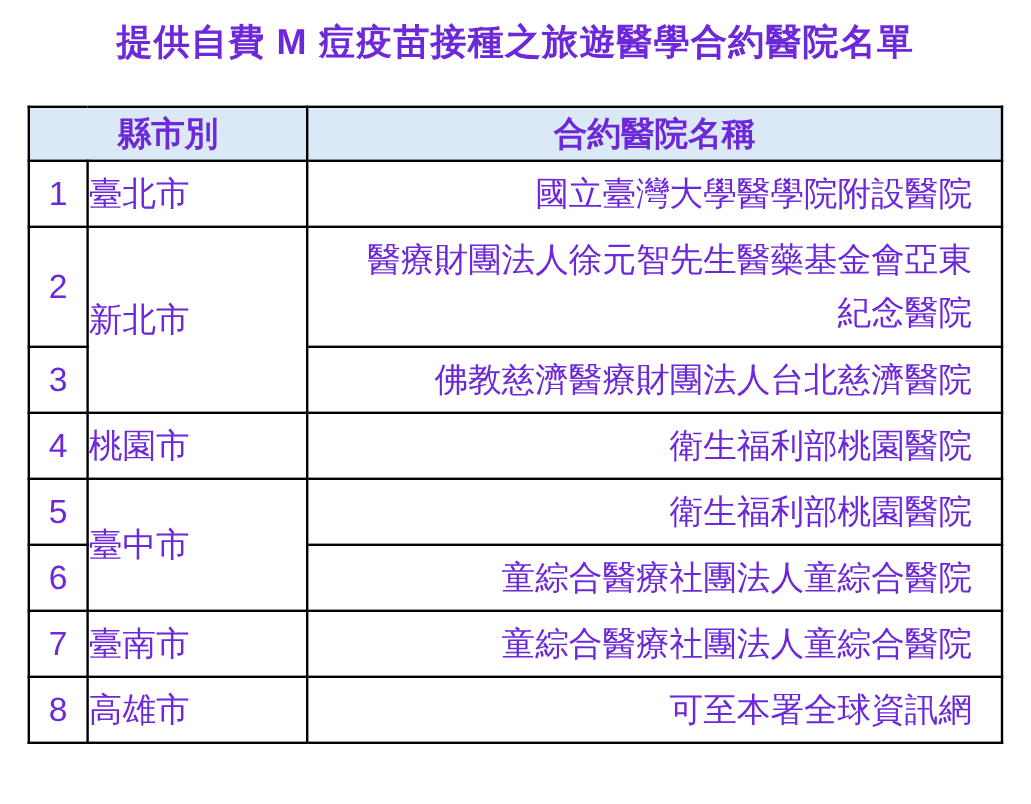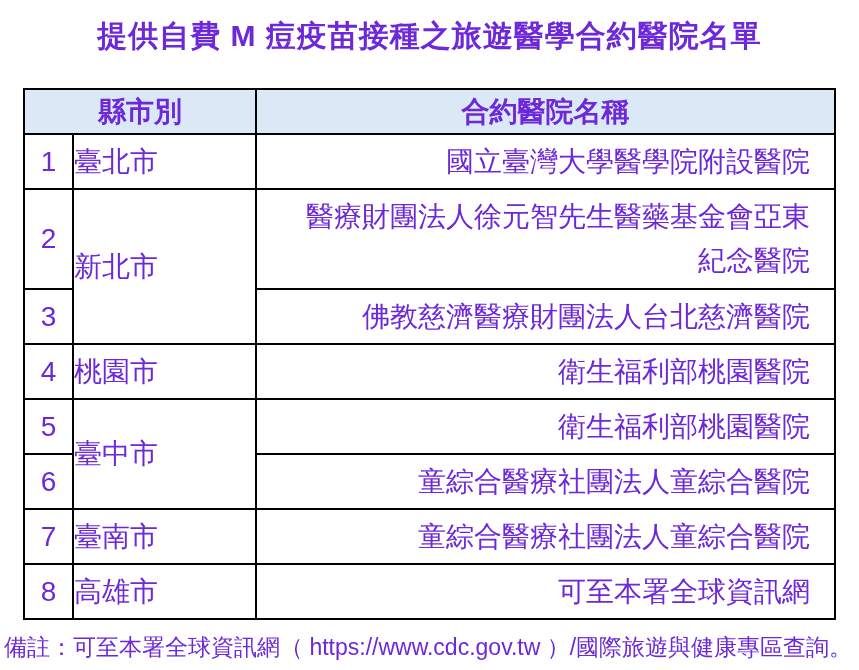--- a/index.html
+++ b/index.html
@@ -120,15 +120,14 @@
         <td class="hospital">童綜合醫療社團法人童綜合醫院</td>
       </tr>
       <tr class="r-single">
         <td class="num">8</td>
         <td class="county">高雄市</td>
         <td class="hospital">可至本署全球資訊網</td>
       </tr>
     </tbody>
   </table>
 
-  <p class="note">備註：可至本署全球資訊網（ https://www.cdc.gov.tw ）/國際旅遊與健康專區查詢。</p>
 
 </div>
 
 </body></html>

